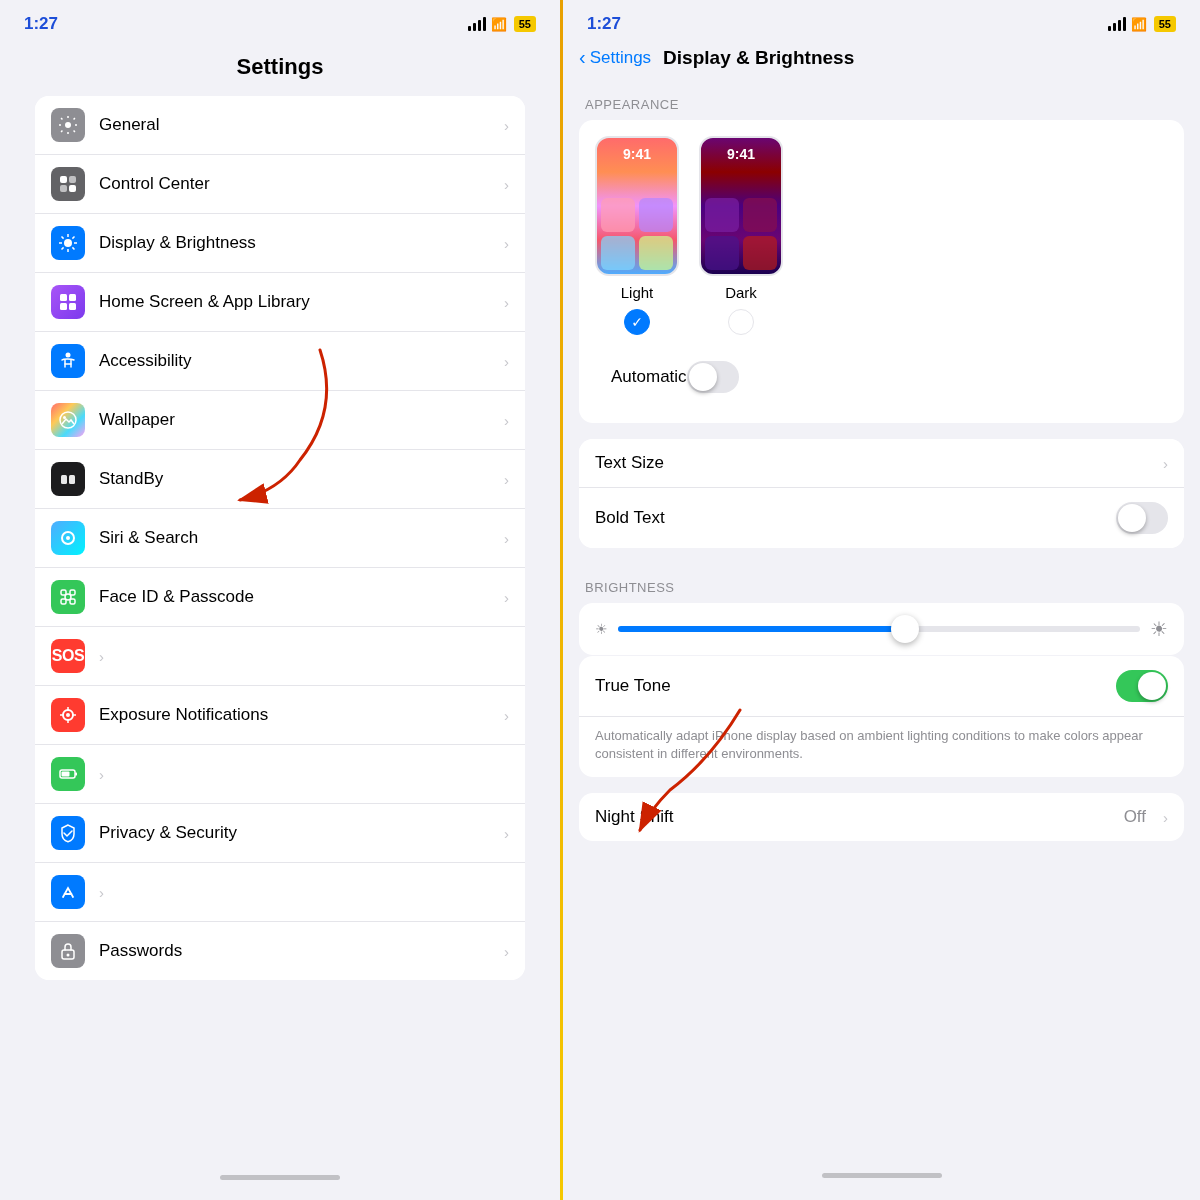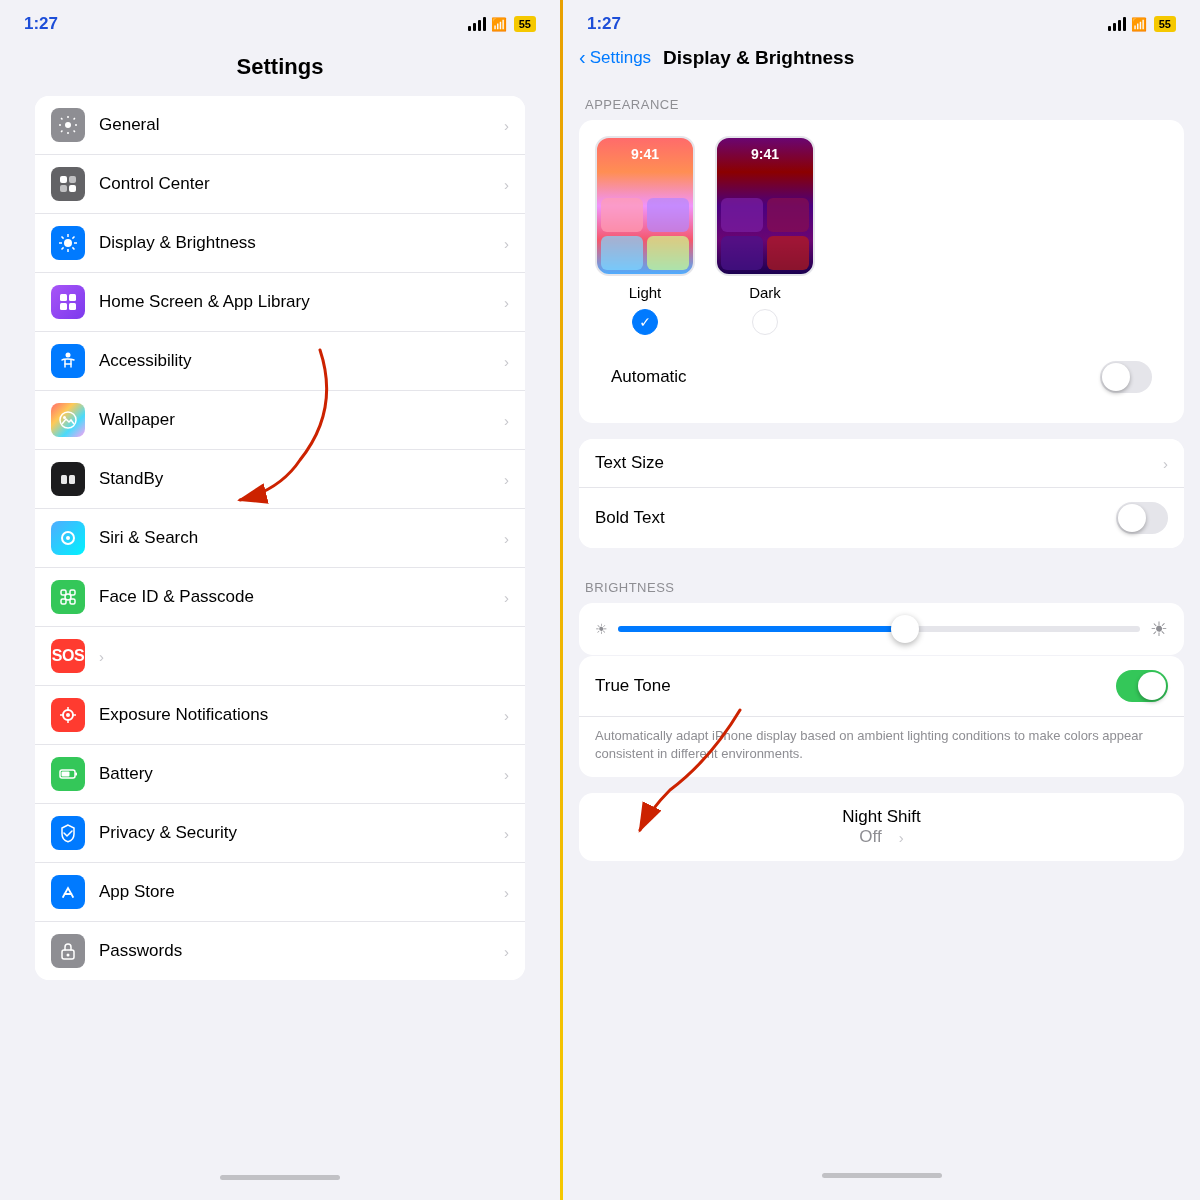--- a/index.html
+++ b/index.html
@@ -219,21 +219,21 @@
 
     .appearance-option {
       display: flex;
       flex-direction: column;
       align-items: center;
       gap: 8px;
       cursor: pointer;
     }
 
     .phone-mockup {
-      width: 100px;
+      width: 84px;
       height: 140px;
       border-radius: 14px;
       overflow: hidden;
       border: 2px solid #e5e5ea;
       position: relative;
     }
 
     .phone-mockup-light {
       background: linear-gradient(180deg, #ff6b6b 0%, #ff8e53 25%, #f093fb 50%, #f5576c 75%, #4facfe 100%);
     }
@@ -304,21 +304,20 @@
     }
 
     .check-unselected {
       background: #fff;
     }
 
     
     .automatic-row {
       display: flex;
       align-items: center;
-      justify-content: space-between;
       padding: 14px 16px;
     }
 
     .automatic-label {
       font-size: 17px;
       color: #000;
     }
 
     
     .toggle {
@@ -440,21 +439,20 @@
     }
 
     .night-shift-row {
       background: #fff;
       border-radius: 14px;
       display: flex;
       align-items: center;
       justify-content: space-between;
       padding: 14px 16px;
       margin-bottom: 16px;
-      flex-direction: column;
     }
 
     .night-off {
       color: #8e8e93;
       font-size: 17px;
     }
 
     
     .home-indicator {
       width: 120px;
@@ -636,42 +634,40 @@
     </div>
 
     <div class="settings-item">
       <div class="settings-icon" style="background: #34c759;">
         <svg width="20" height="20" viewBox="0 0 20 20" fill="white">
           <rect x="2" y="6" width="15" height="8" rx="2" fill="none" stroke="white" stroke-width="1.5"></rect>
           <rect x="17" y="8.5" width="2" height="3" rx="0.5" fill="white"></rect>
           <rect x="3.5" y="7.5" width="8" height="5" rx="1" fill="white"></rect>
         </svg>
       </div>
-      <span class="settings-label">Battery</span>
       <span class="chevron">›</span>
     </div>
 
     <div class="settings-item">
       <div class="settings-icon" style="background: #007aff;">
         <svg width="20" height="20" viewBox="0 0 20 20" fill="white">
           <path d="M10 2L4 5v6c0 3.5 2.5 6.7 6 7.7 3.5-1 6-4.2 6-7.7V5L10 2z" fill="none" stroke="white" stroke-width="1.5"></path>
           <path d="M6 10l3 3 5-5" stroke="white" stroke-width="1.5" fill="none" stroke-linecap="round"></path>
         </svg>
       </div>
       <span class="settings-label">Privacy &amp; Security</span>
       <span class="chevron">›</span>
     </div>
 
     <div class="settings-item">
       <div class="settings-icon" style="background: #007aff;">
         <svg width="20" height="20" viewBox="0 0 20 20" fill="white">
           <path d="M5 15l5-9 5 9M6.5 12h7" stroke="white" stroke-width="1.8" fill="none" stroke-linecap="round"></path>
         </svg>
       </div>
-      <span class="settings-label">App Store</span>
       <span class="chevron">›</span>
     </div>
 
     <div class="settings-item">
       <div class="settings-icon" style="background: #8e8e93;">
         <svg width="20" height="20" viewBox="0 0 20 20" fill="white">
           <rect x="4" y="9" width="12" height="9" rx="2" fill="none" stroke="white" stroke-width="1.5"></rect>
           <path d="M7 9V6a3 3 0 016 0v3" stroke="white" stroke-width="1.5" fill="none" stroke-linecap="round"></path>
           <circle cx="10" cy="14" r="1.5" fill="white"></circle>
         </svg>

